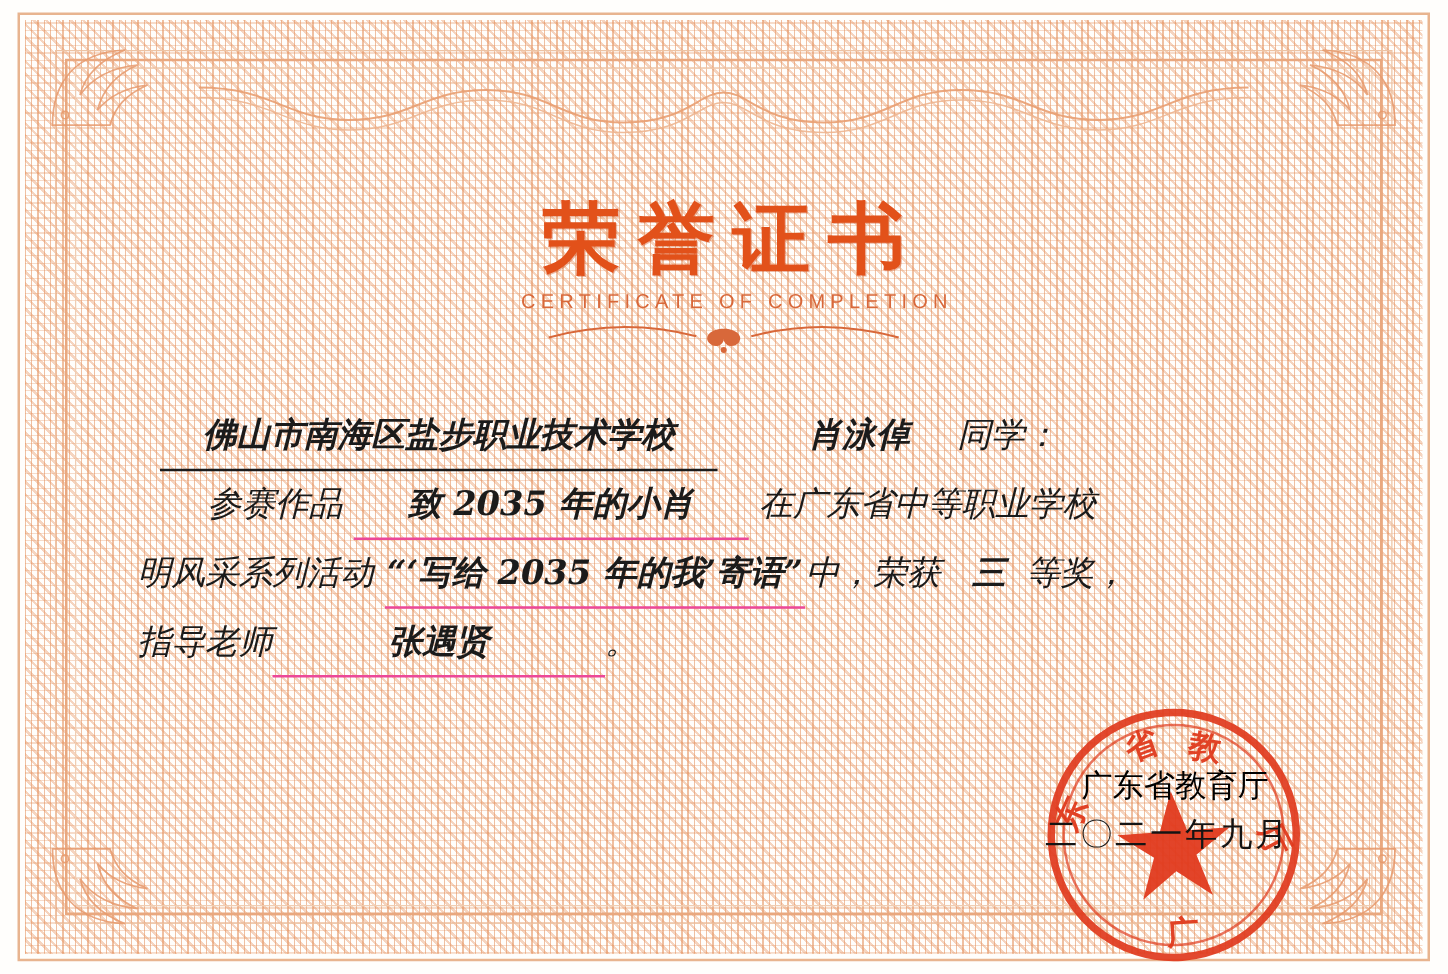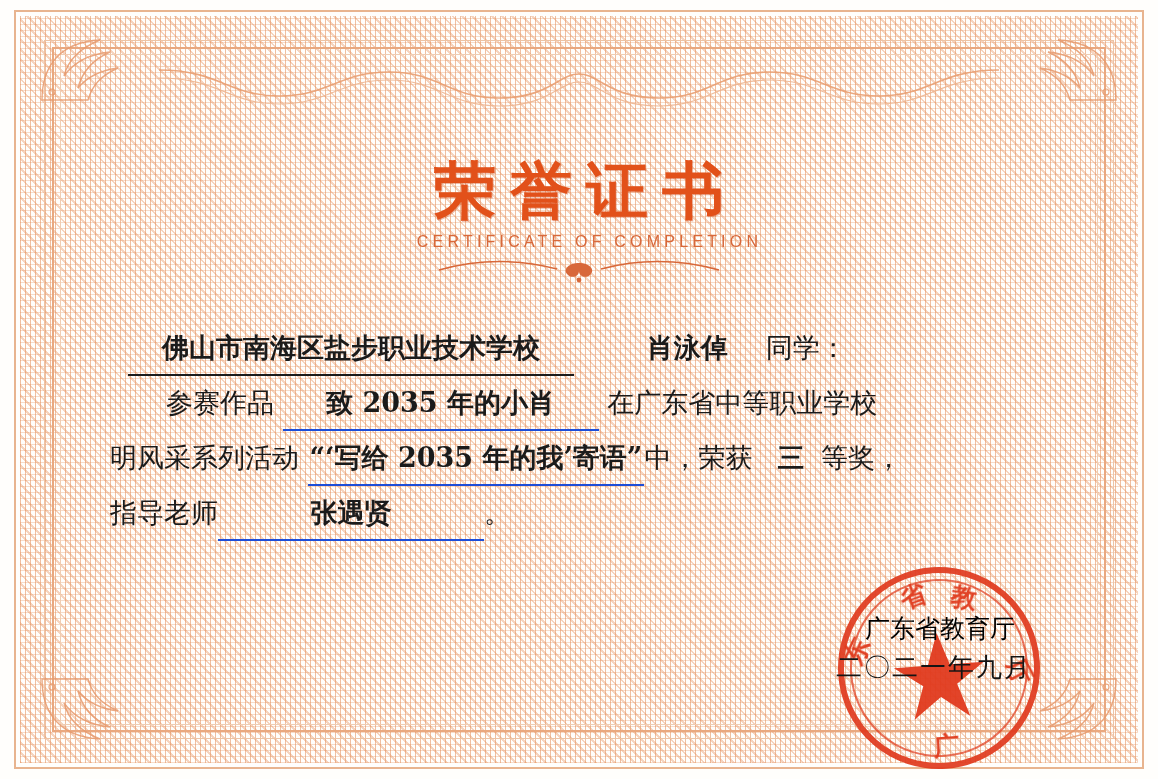--- a/index.html
+++ b/index.html
@@ -133,27 +133,28 @@
 
   .body-text {
     margin-top: 34px;
     font-family: "DejaVu Serif", "Liberation Serif", serif;
     color: #1b1b1b;
     font-size: 27px;
     line-height: 53px;
   }
   .line {
     white-space: nowrap;
+    font-style: italic;
   }
   .line.indent { padding-left: 56px; }
   .line.first  { padding-left: 18px; }
 
   .fill {
     display: inline-block;
-    border-bottom: 2px solid #1d4ed8;
+    border-bottom: 2px solid #ec4899;
     text-align: center;
     font-weight: bold;
     padding: 0 8px;
   }
   .fill.school { min-width: 430px; border-bottom: 2px solid #1b1b1b; }
   .fill.name   { min-width: 124px; }
   .fill.work   { min-width: 300px; }
   .fill.rank   { min-width: 44px; }
   .fill.teacher{ min-width: 250px; }
   .nobd { border-bottom: none; }

